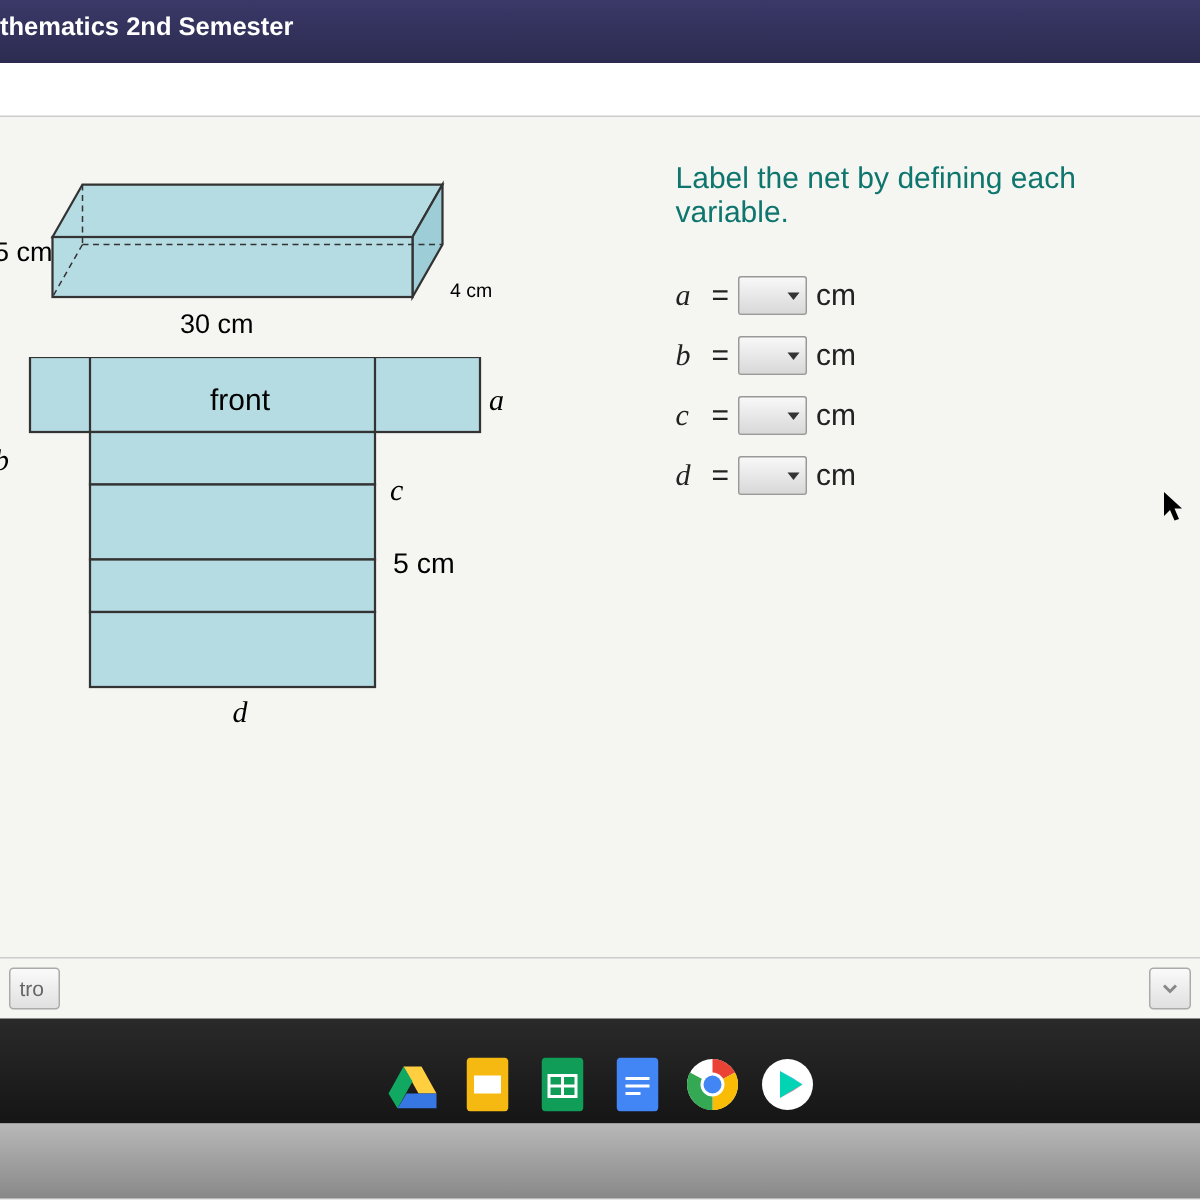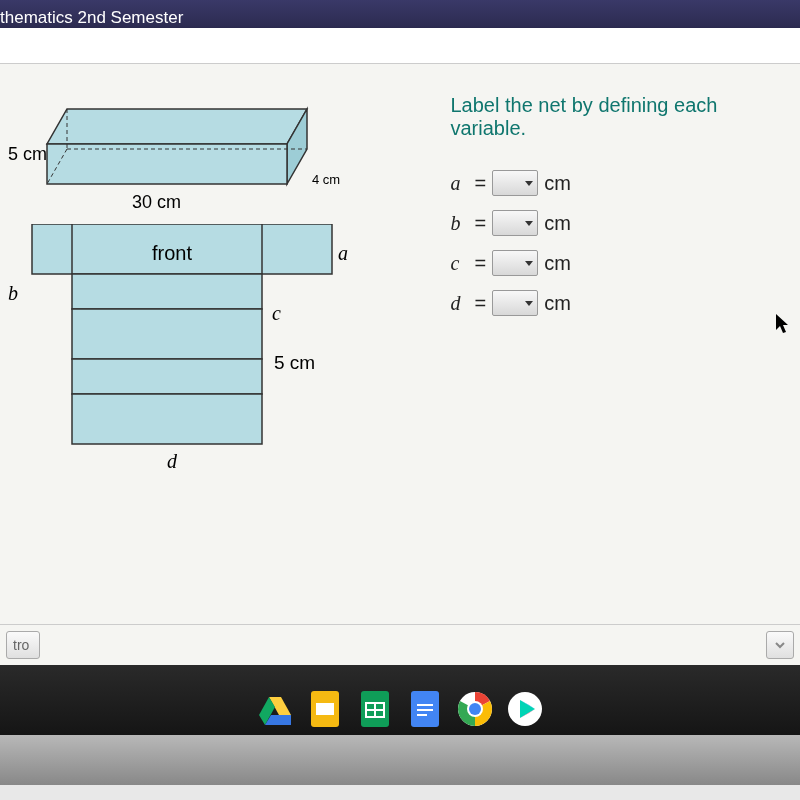--- a/index.html
+++ b/index.html
@@ -7,42 +7,42 @@
       font-family: Arial, sans-serif;
       background: #e8e8e8;
       width: 800px;
       height: 800px;
       overflow: hidden;
       position: relative;
     }
     .header {
       background: linear-gradient(180deg, #3a3968 0%, #2c2b50 100%);
       color: #fff;
-      padding: 8px 0 0 0;
+      padding: 8px 0 14px 0;
       font-size: 17px;
-      font-weight: normal;
+      font-weight: bold;
     }
     .header span { padding-left: 0; }
     .subbar {
       background: #fff;
       height: 36px;
       border-bottom: 1px solid #ccc;
       box-shadow: 0 1px 3px rgba(0,0,0,0.15);
       position: relative;
     }
     .content {
       background: #f5f5f2;
       display: flex;
       padding: 30px 10px 10px 0;
       height: 560px;
       position: relative;
     }
     .diagram-col {
       width: 400px;
-      padding-left: 12px;
+      padding-left: 0;
       position: relative;
     }
     .prism {
       position: relative;
       margin-left: 20px;
       margin-top: 0;
     }
     .prism svg { display: block; }
     .label-5cm {
       position: absolute;

